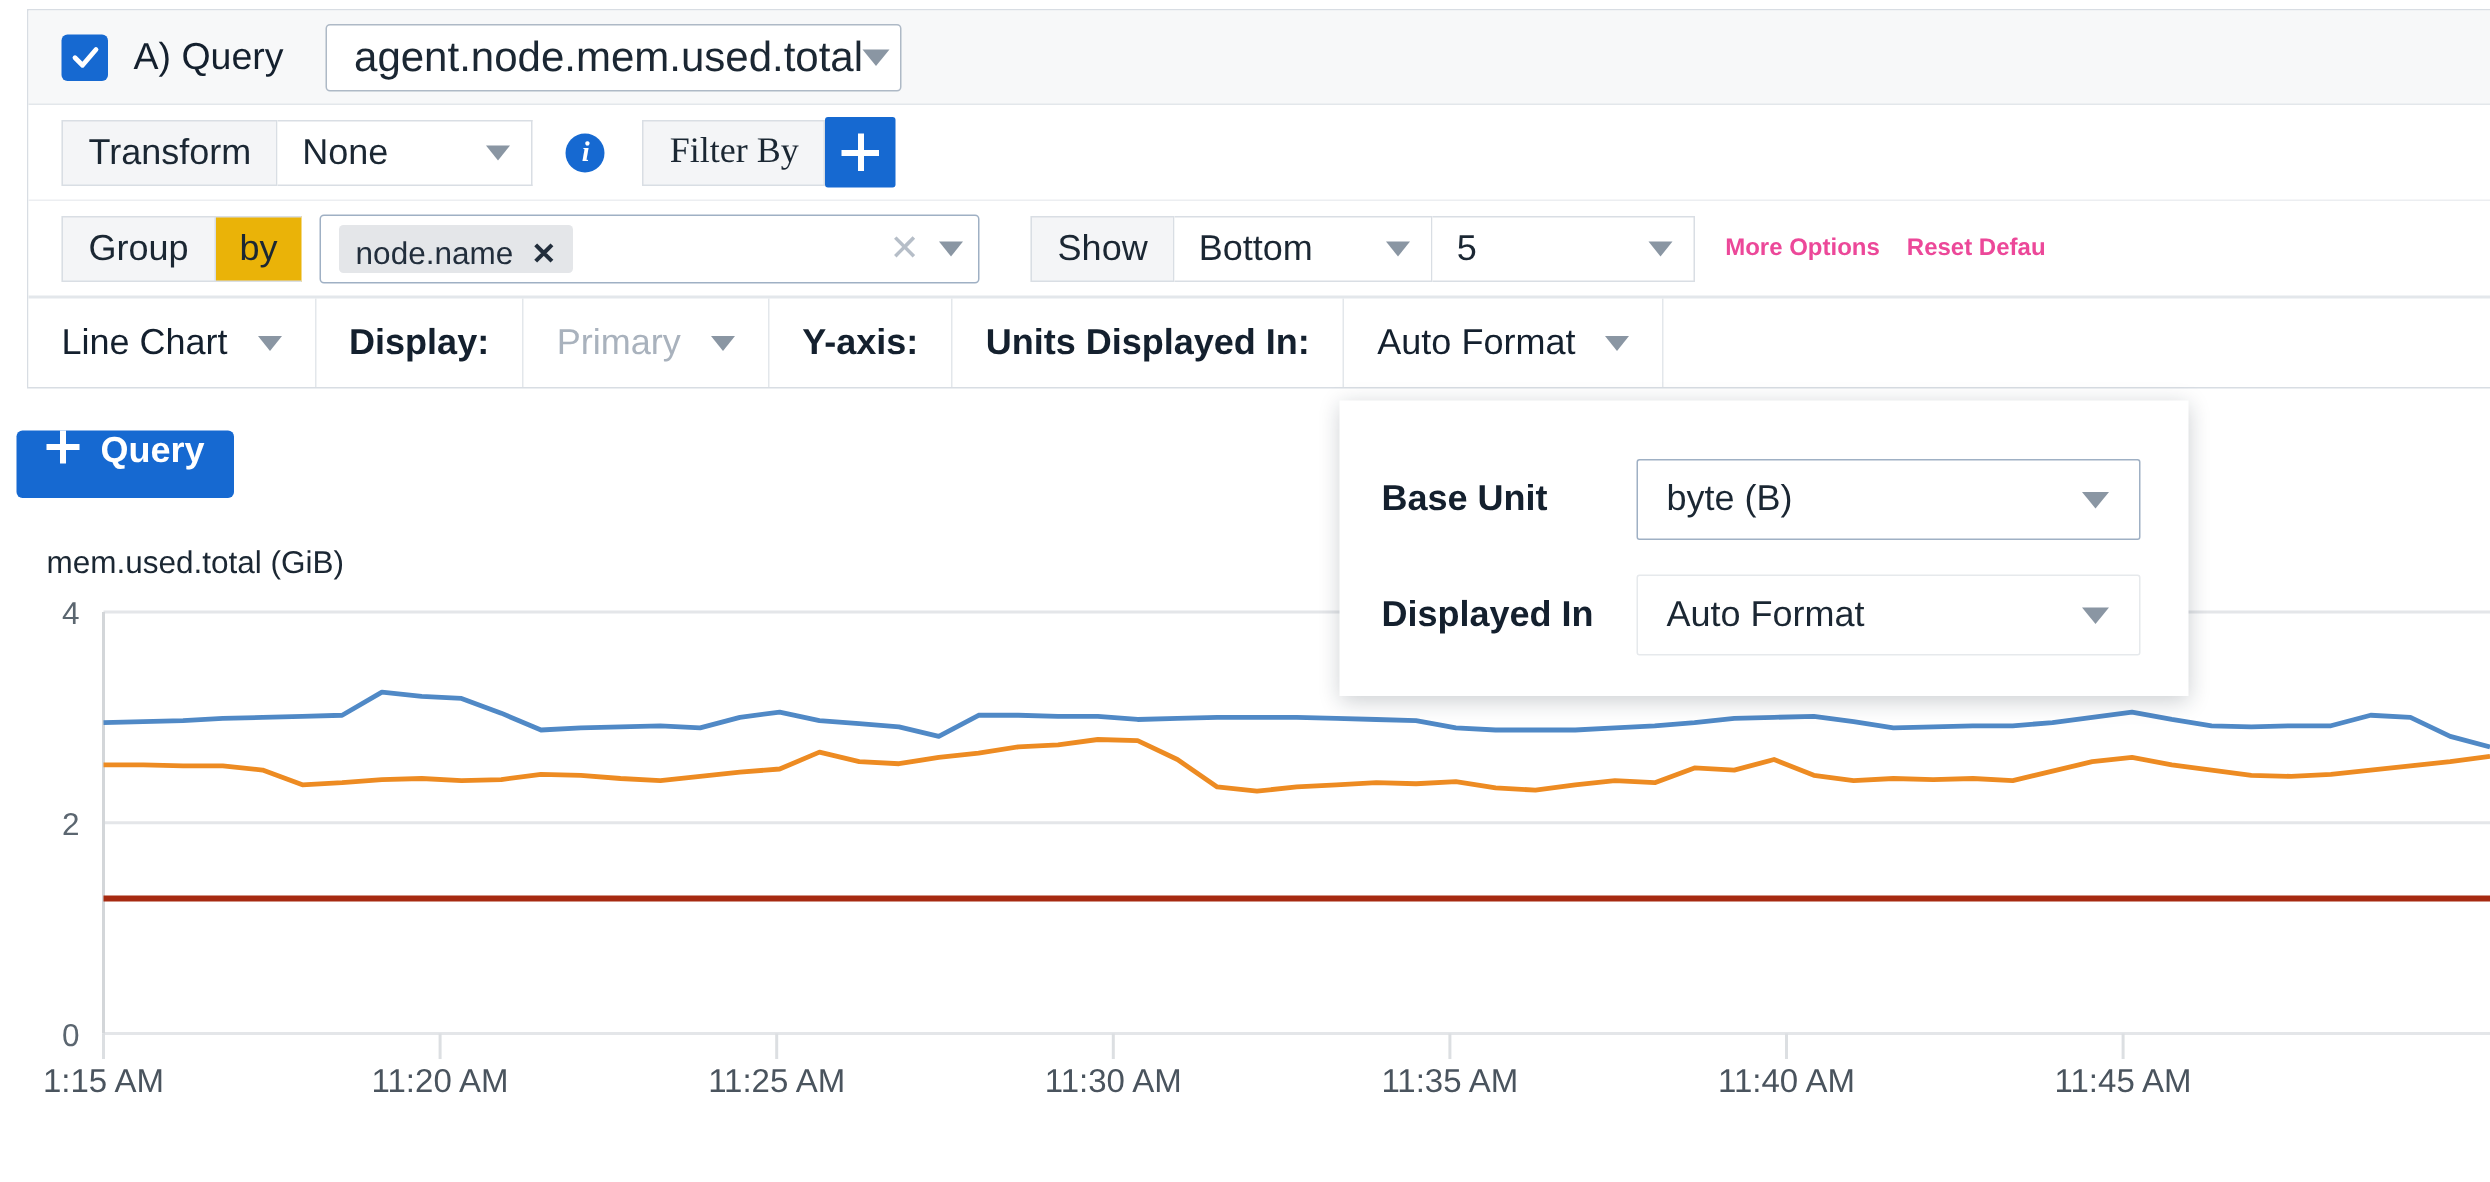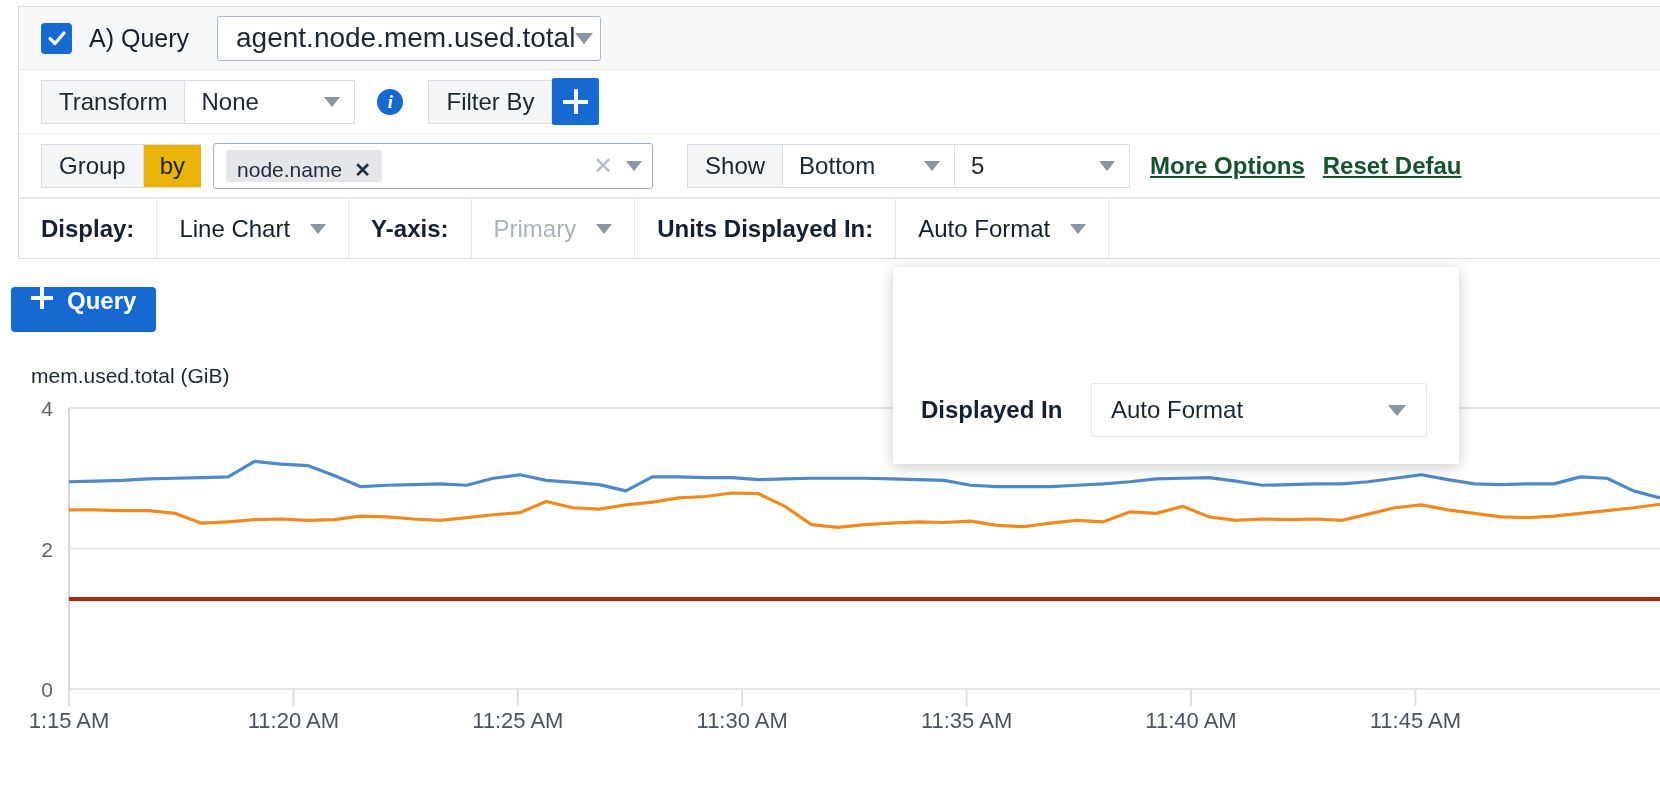--- a/index.html
+++ b/index.html
@@ -168,20 +168,21 @@
     height: 44px;
     background: #f4f5f7;
     border: 1px solid #d9dee4;
     display: flex;
     align-items: center;
     padding: 0 17px;
     font-size: 24px;
     color: #1b2733;
     box-sizing: border-box;
     white-space: nowrap;
+    font-family: Liberation Serif, serif;
   }
   .plus-btn {
     width: 47px; height: 47px;
     background: #1669d1;
     display: flex;
     align-items: center;
     justify-content: center;
     flex: 0 0 auto;
     cursor: pointer;
     border-radius: 2px;
@@ -239,26 +240,25 @@
     height: 44px;
     display: flex;
     align-items: center;
     border-top: 1px solid #d9dee4;
     border-bottom: 1px solid #d9dee4;
     background: #eab308;
     box-sizing: border-box;
   }
 
   .link-btn {
-    color: #14532d;
-    font-size: 24px;
+    color: #ec4899;
+    font-size: 16px;
     font-weight: bold;
     white-space: nowrap;
     cursor: pointer;
-    text-decoration: underline;
   }
 
   
   .cell {
     height: 59px;
     display: flex;
     align-items: center;
     padding: 0 22px;
     box-sizing: border-box;
     border-right: 1px solid #e3e7eb;
@@ -424,47 +424,54 @@
           <span class="val">5</span>
           <span class="caret sm"></span>
         </div>
       </div>
 
       <div class="link-btn" style="margin-left:20px">More Options</div>
       <div class="link-btn" style="margin-left:18px">Reset Defau</div>
     </div>
 
     <div class="qb-row qb-row-4">
-      <div class="cell bold">Display:</div>
       <div class="cell drop">
         <span>Line Chart</span>
         <span class="caret sm"></span>
       </div>
-      <div class="cell bold">Y-axis:</div>
+      <div class="cell bold">Display:</div>
       <div class="cell drop">
         <span class="muted">Primary</span>
         <span class="caret sm"></span>
       </div>
+      <div class="cell bold">Y-axis:</div>
       <div class="cell bold">Units Displayed In:</div>
       <div class="cell drop">
         <span>Auto Format</span>
         <span class="caret sm"></span>
       </div>
     </div>
   </div>
 
   <div class="add-query">
     <span class="pl">
         <i class="h"></i>
         <i class="v"></i>
       </span>
     <span>Query</span>
   </div>
 
   <div class="popup">
+    <div class="popup-row r1">
+      <div class="popup-label">Base Unit</div>
+      <div class="popup-select hi">
+        <span>byte (B)</span>
+        <span class="caret"></span>
+      </div>
+    </div>
     <div class="popup-row r2">
       <div class="popup-label">Displayed In</div>
       <div class="popup-select lo">
         <span>Auto Format</span>
         <span class="caret"></span>
       </div>
     </div>
   </div>
 
   <div class="chart-title">mem.used.total (GiB)</div>

